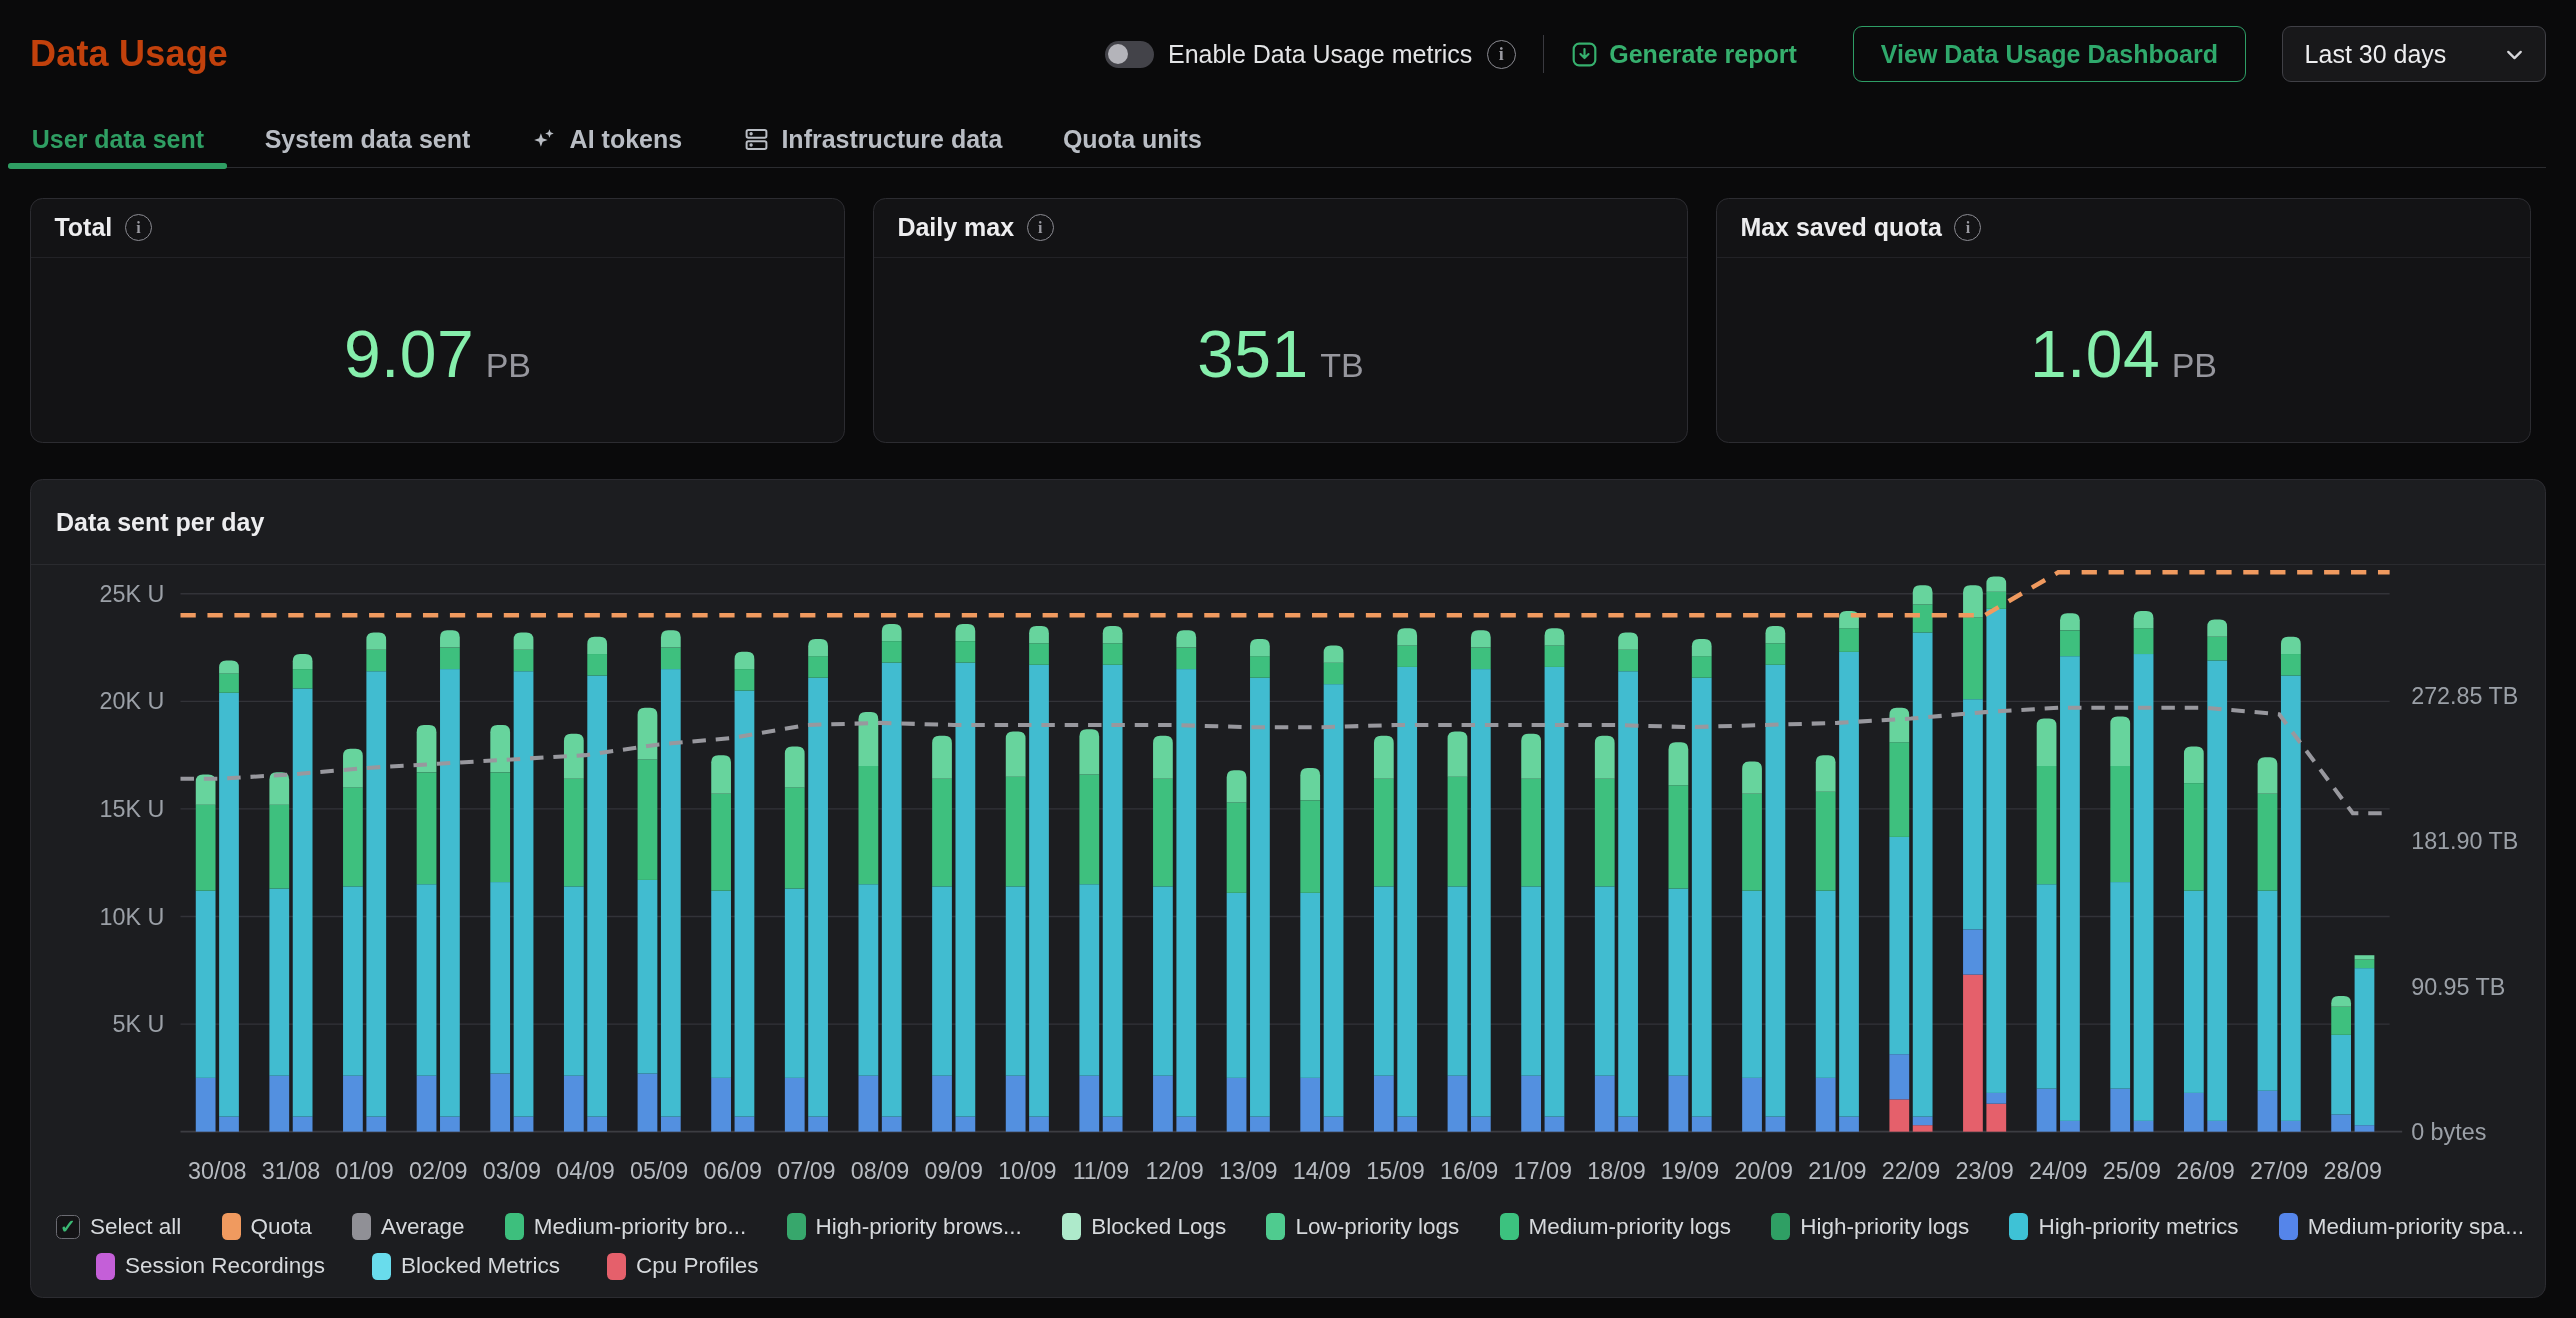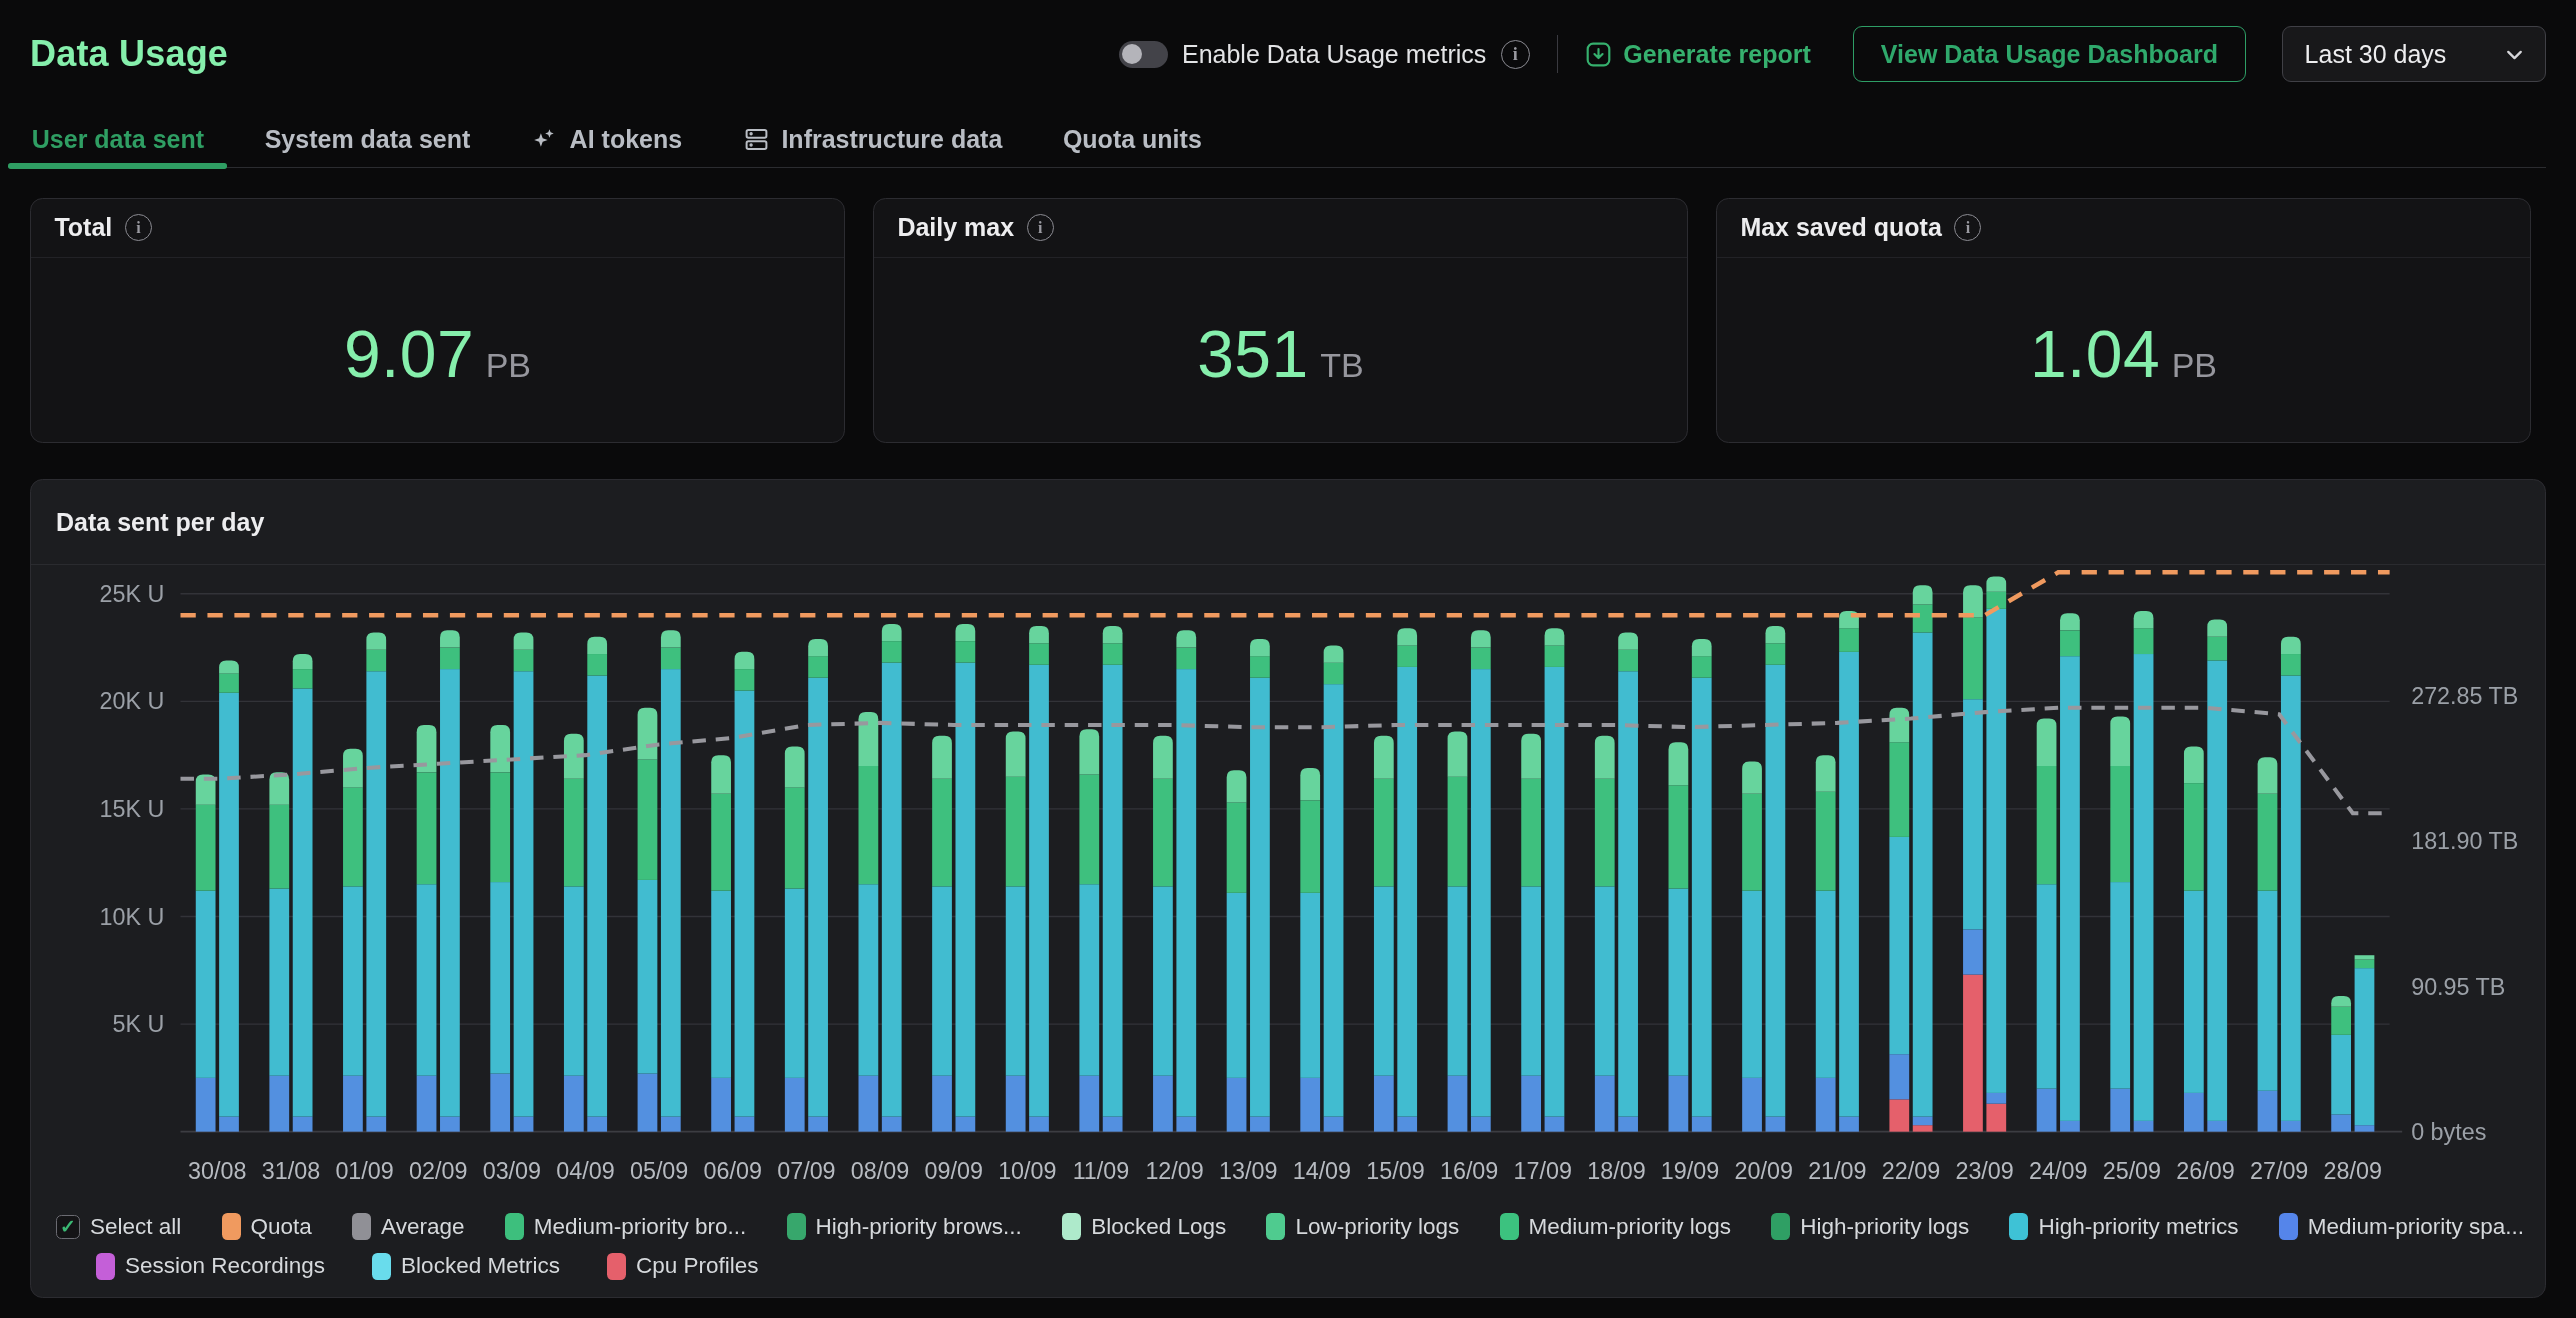--- a/index.html
+++ b/index.html
@@ -3,31 +3,31 @@
 <meta charset="utf-8">
 <style>
   html,body{margin:0;padding:0;background:#060607;}
   *{box-sizing:border-box;}
   .screen{position:relative;width:2576px;height:1319px;background:#0a0a0b;
     font-family:"Liberation Sans",sans-serif;color:#e8e9ea;overflow:hidden;}
 
   
   .topbar{position:absolute;left:30px;right:30px;top:21.6px;height:65px;
     display:flex;justify-content:space-between;align-items:center;}
-  .page-title{font-size:36px;font-weight:700;color:#86efac;letter-spacing:0.2px;}
+  .page-title{font-size:36px;font-weight:700;color:#c2410c;letter-spacing:0.2px;}
   .controls{display:flex;align-items:center;}
   .toggle{width:49px;height:27px;border-radius:14.4px;background:#434349;position:relative;cursor:pointer;flex:none;}
   .toggle .knob{position:absolute;left:3.6px;top:3.6px;width:20px;height:20px;border-radius:50%;background:#b4b4ba;}
   .toggle-label{margin-left:14.4px;font-size:25px;color:#e3e4e6;}
   .info{width:29px;height:29px;border-radius:50%;border:1.8px solid #8b8b92;color:#9a9aa1;
     display:flex;align-items:center;justify-content:center;font-size:18px;font-weight:700;
     font-family:"Liberation Serif",serif;margin-left:14.4px;flex:none;}
   .vdivider{width:1.8px;height:38px;background:#3a3a40;margin:0 27px;}
   .gen-report{display:flex;align-items:center;gap:10.8px;color:#36b06e;font-size:25px;font-weight:600;cursor:pointer;}
-  .btn-outline{margin-left:42px;border:1.8px solid #2e9e66;color:#2fa96c;border-radius:9px;
+  .btn-outline{margin-left:56px;border:1.8px solid #2e9e66;color:#2fa96c;border-radius:9px;
     padding:12.6px 27px;font-size:25px;font-weight:600;background:transparent;cursor:pointer;text-align:right;}
   .select{margin-left:36px;width:264px;height:56px;background:#18181a;border:1.8px solid #404046;
     border-radius:9px;display:flex;align-items:center;justify-content:space-between;
     padding:0 18px 0 21.6px;font-size:25px;color:#ededef;cursor:pointer;}
 
   
   .tabs{position:absolute;left:30px;right:30px;top:111px;height:57px;display:flex;gap:57px;
     border-bottom:1.8px solid #2b2c30;}
   .tab{position:relative;display:flex;align-items:center;gap:11.7px;font-size:25px;font-weight:600;
     color:#b9bdc4;cursor:pointer;padding:0 1.8px;}

